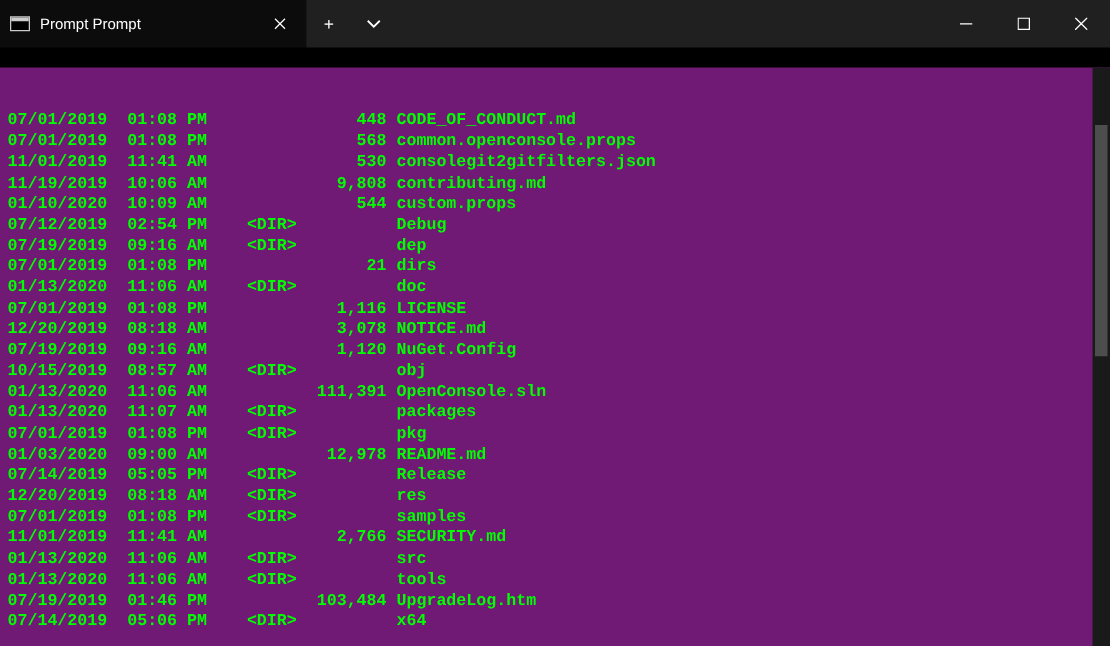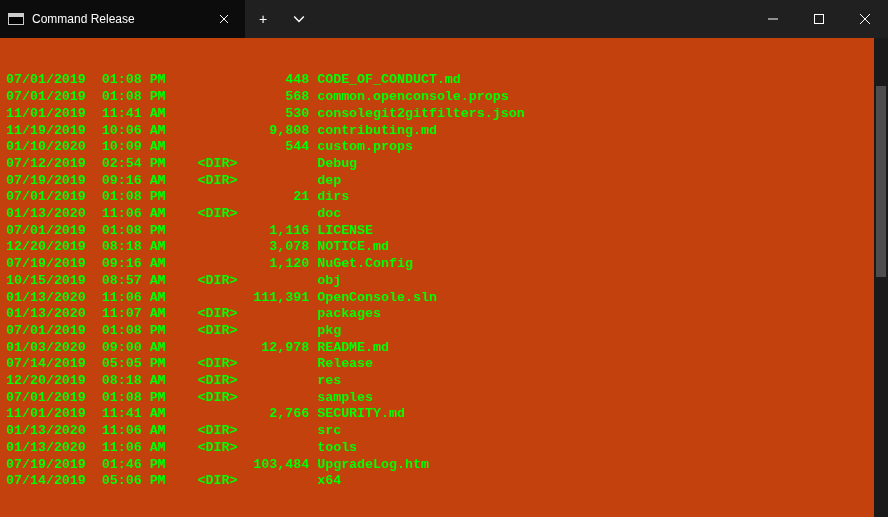--- a/index.html
+++ b/index.html
@@ -72,29 +72,30 @@
 .win-controls { display: flex; }
 .win-btn {
   width: 46px; height: 38px;
   display: flex; align-items: center; justify-content: center;
   color: #fff;
   cursor: pointer;
 }
 .win-btn svg { width: 10px; height: 10px; }
 .terminal {
   flex: 1;
-  background: #c2410c;
+  background: #701a75;
   padding: 1px 6px 4px 6px;
   color: #00ff00;
   font-size: 13.3px;
   line-height: 16.7px;
   white-space: pre;
   overflow: hidden;
   position: relative;
   font-weight: bold;
+  margin-top: 16px;
 }
 .scrollbar {
   position: absolute;
   right: 0; top: 0; bottom: 0;
   width: 14px;
   background: #1a1a1a;
 }
 .scrollbar-thumb {
   position: absolute;
   left: 2px; right: 2px;
@@ -104,21 +105,21 @@
 .entries { }
 .entry { display: block; }
 </style>
 </head>
 <body>
 
 <div class="window">
   <div class="titlebar">
     <div class="tab">
       <span class="tab-icon"></span>
-      <span class="tab-title">Command Release</span>
+      <span class="tab-title">Prompt Prompt</span>
       <span class="tab-close">
         <svg viewBox="0 0 10 10" width="10" height="10">
             <line x1="1" y1="1" x2="9" y2="9" stroke="#fff" stroke-width="1"></line>
             <line x1="9" y1="1" x2="1" y2="9" stroke="#fff" stroke-width="1"></line>
           </svg>
       </span>
     </div>
     <div class="tabbar-rest">
       <div class="tabbar-btn">+</div>
       <div class="tabbar-btn">

